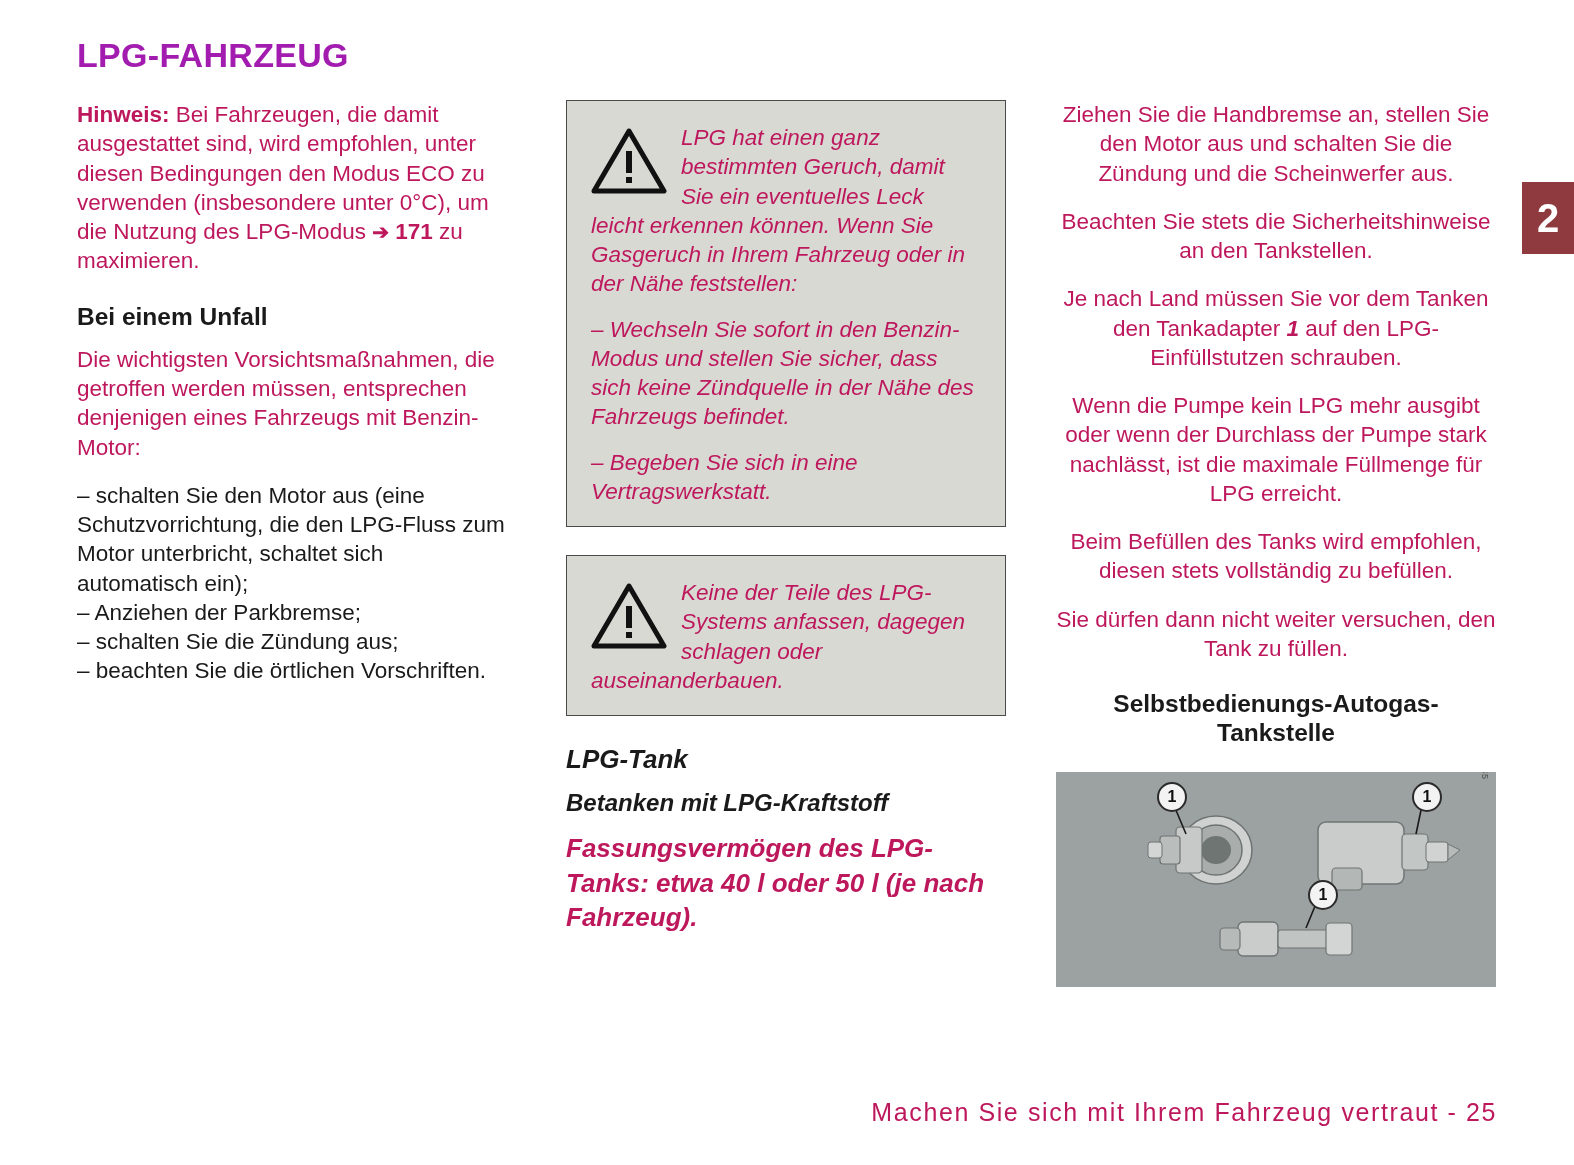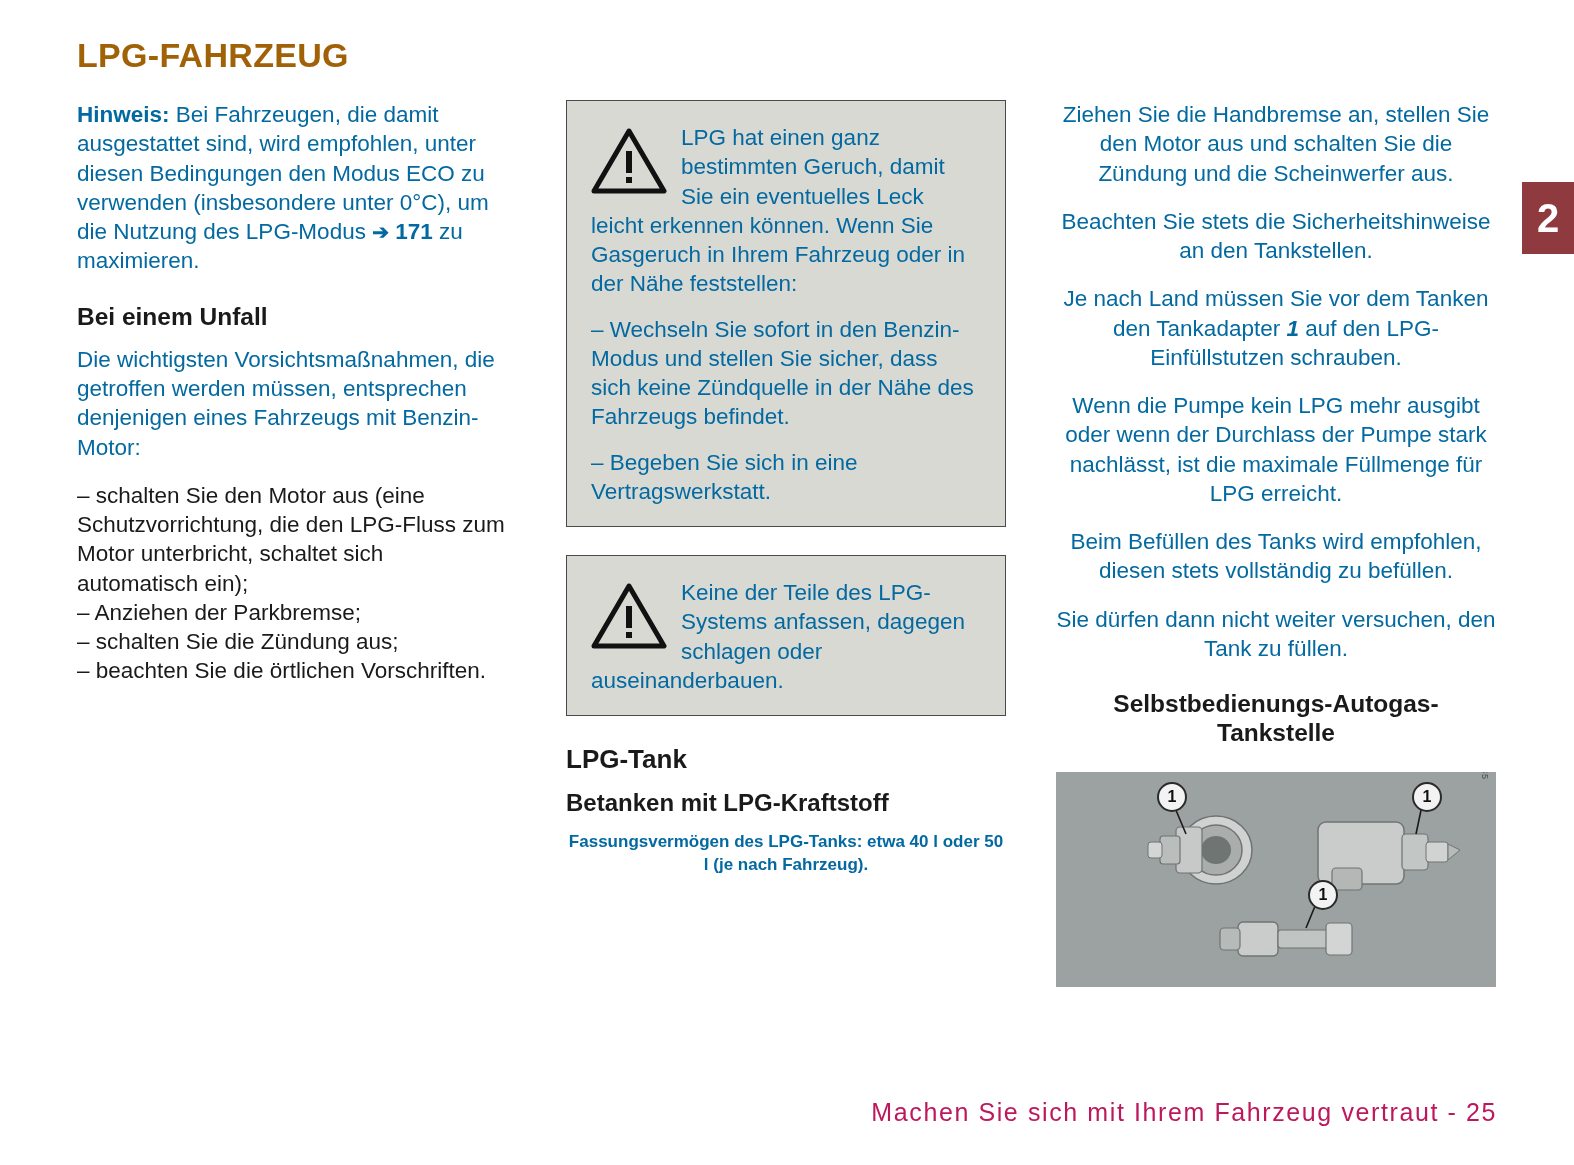--- a/index.html
+++ b/index.html
@@ -37,36 +37,36 @@
     justify-content: center;
     letter-spacing: 0;
   }
   .title {
     position: absolute;
     left: 77px;
     top: 36px;
     font-size: 34px;
     font-weight: bold;
     letter-spacing: 0.3px;
-    color: #a16207;
+    color: #a21caf;
   }
   .col {
     position: absolute;
     top: 100px;
     box-sizing: border-box;
   }
   .col1 { left: 77px; width: 432px; }
-  .col2 { left: 566px; width: 440px; }
+  .col2 { left: 566px; width: 440px; font-style: italic; }
   .col3 { left: 1056px; width: 440px; text-align: center; }
 
   p {
     margin: 0 0 19px 0;
     font-size: 22.5px;
     line-height: 1.30;
-    color: #0369a1;
+    color: #be185d;
   }
   .lead-bold { font-weight: bold; }
   h2.sub {
     font-size: 24.5px;
     font-weight: bold;
     margin: 26px 0 14px 0;
     line-height: 1.2;
   }
   h2.sub.first { }
   .list-block {
@@ -148,24 +148,23 @@
     color: #be185d;
     letter-spacing: 1.6px;
   }
   h3.subsub {
     font-size: 24px;
     font-weight: bold;
     margin: 8px 0 14px 0;
   }
   .bold-p {
     font-weight: bold;
-    font-size: 17px;
+    font-size: 26px;
     line-height: 1.32;
     margin: 0;
-    text-align: center;
   }
 </style>
 </head>
 <body>
 
 <div class="page">
 
   <div class="chapter-tab">2</div>
 
   <div class="title">LPG-FAHRZEUG</div>

